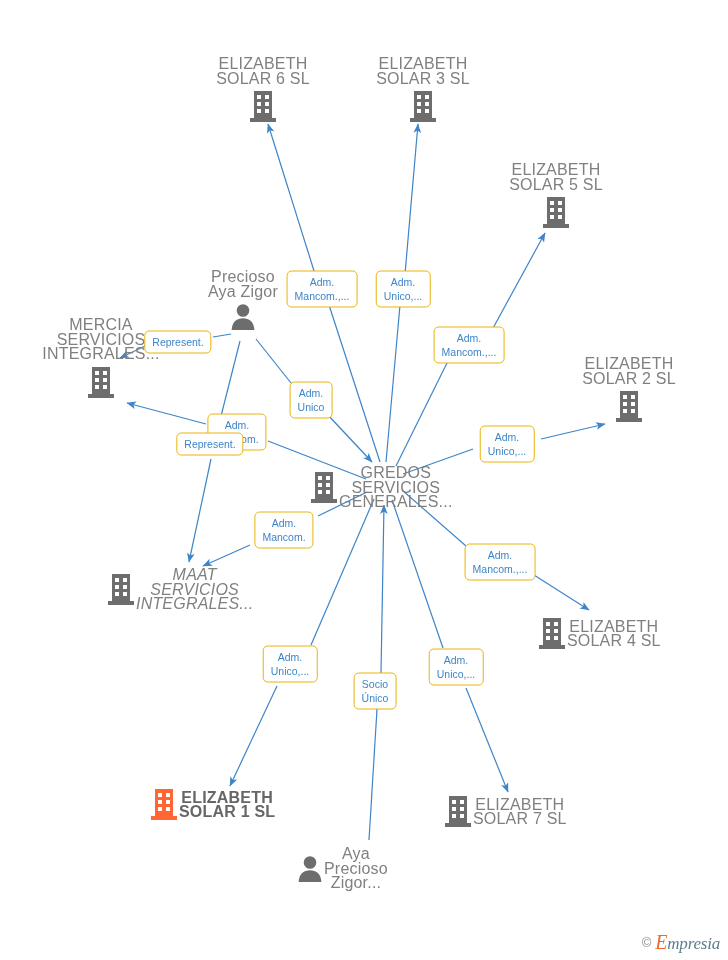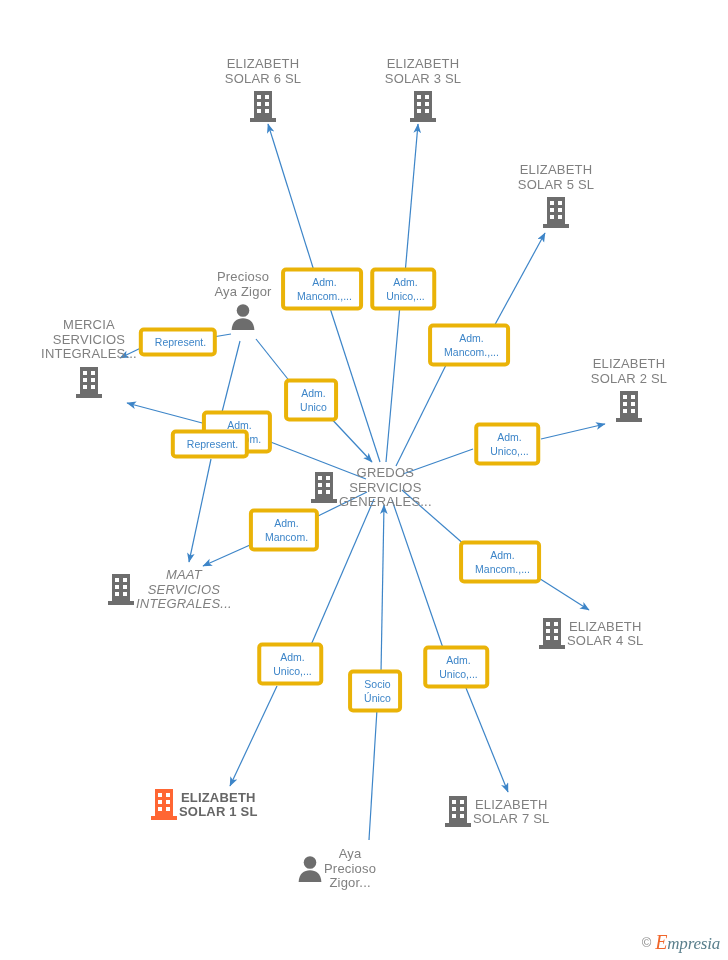--- a/index.html
+++ b/index.html
@@ -31,48 +31,48 @@
     margin-left: -75px;
     text-align: center;
     display: flex;
     align-items: center;
   }
   .node .glyph {
     display: block;
     line-height: 0;
   }
   .node .label {
-    font-size: 13px;
+    font-size: 16px;
     line-height: 14.5px;
     color: #808080;
     letter-spacing: 0.2px;
     white-space: pre-line;
     margin-top: 2px;
   }
   .node.label-above {
     flex-direction: column-reverse;
   }
   .node.label-above .label {
     margin-top: 0;
     margin-bottom: 3px;
   }
   .node.highlight .label {
     color: #666666;
     font-weight: bold;
   }
   .edge-label {
     position: absolute;
-    border: 4px solid #eab308;
+    border: 1px solid #eab308;
     background: #ffffff;
     border-radius: 5px;
     color: #3d85c8;
     font-size: 10.5px;
     line-height: 14px;
     text-align: center;
-    padding: 3px 7px 4px 12px;
+    padding: 3px 7px 4px 7px;
     white-space: pre-line;
     box-sizing: border-box;
     transform: translate(-50%, -50%);
   }
   #watermark {
     position: absolute;
     right: 8px;
     bottom: 6px;
     display: flex;
     align-items: center;
@@ -229,21 +229,21 @@
             <rect x="17" y="13" width="4" height="4"></rect>
             <rect x="9" y="20" width="4" height="4"></rect>
             <rect x="17" y="20" width="4" height="4"></rect>
           </g>
         </svg>
     </span>
     <span class="label">ELIZABETH
 SOLAR 5  SL</span>
   </div>
 
-  <div class="node label-above" style="left:89px; top:318px;">
+  <div class="node label-above" style="left:101px; top:318px;">
     <span class="glyph">
       <svg width="30" height="34" viewBox="0 0 30 34">
           <g fill="#6d6d6d">
             <rect x="6" y="2" width="18" height="28"></rect>
             <rect x="2" y="29" width="26" height="4"></rect>
           </g>
           <g fill="#ffffff">
             <rect x="9" y="6" width="4" height="4"></rect>
             <rect x="17" y="6" width="4" height="4"></rect>
             <rect x="9" y="13" width="4" height="4"></rect>

